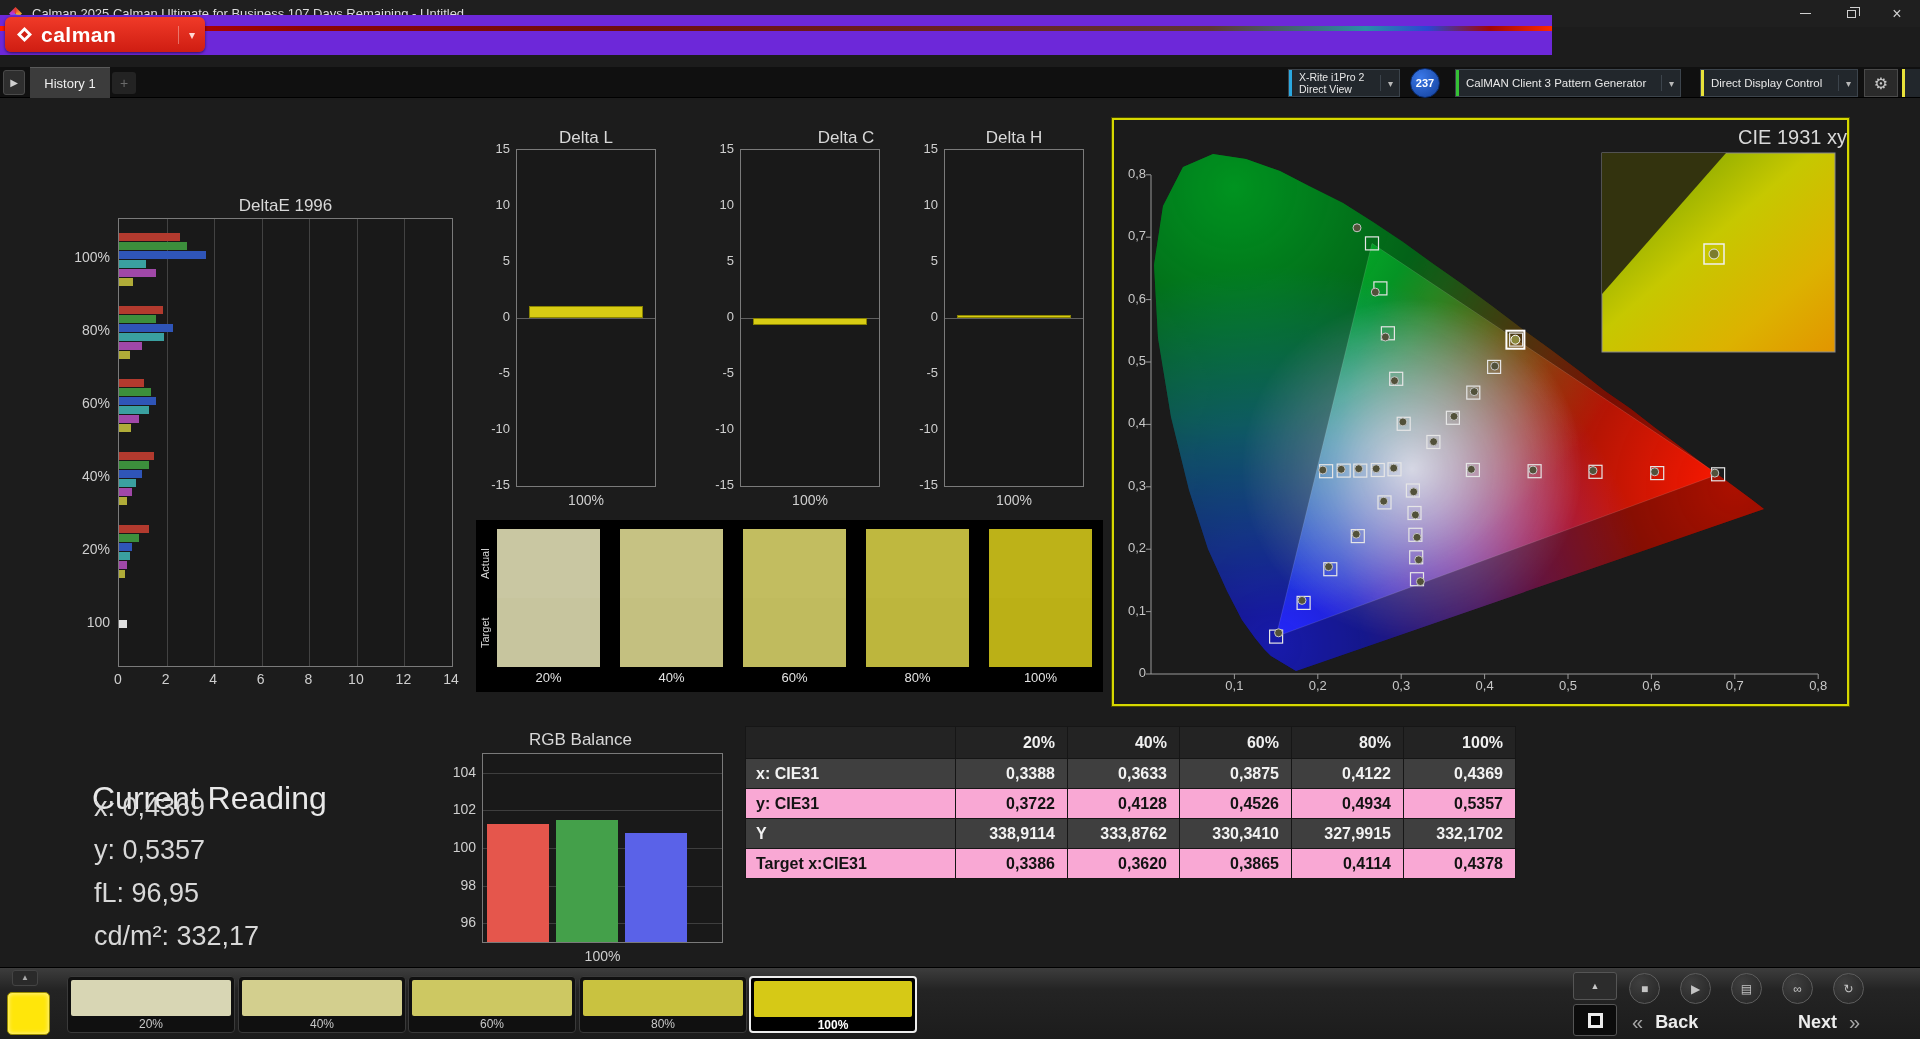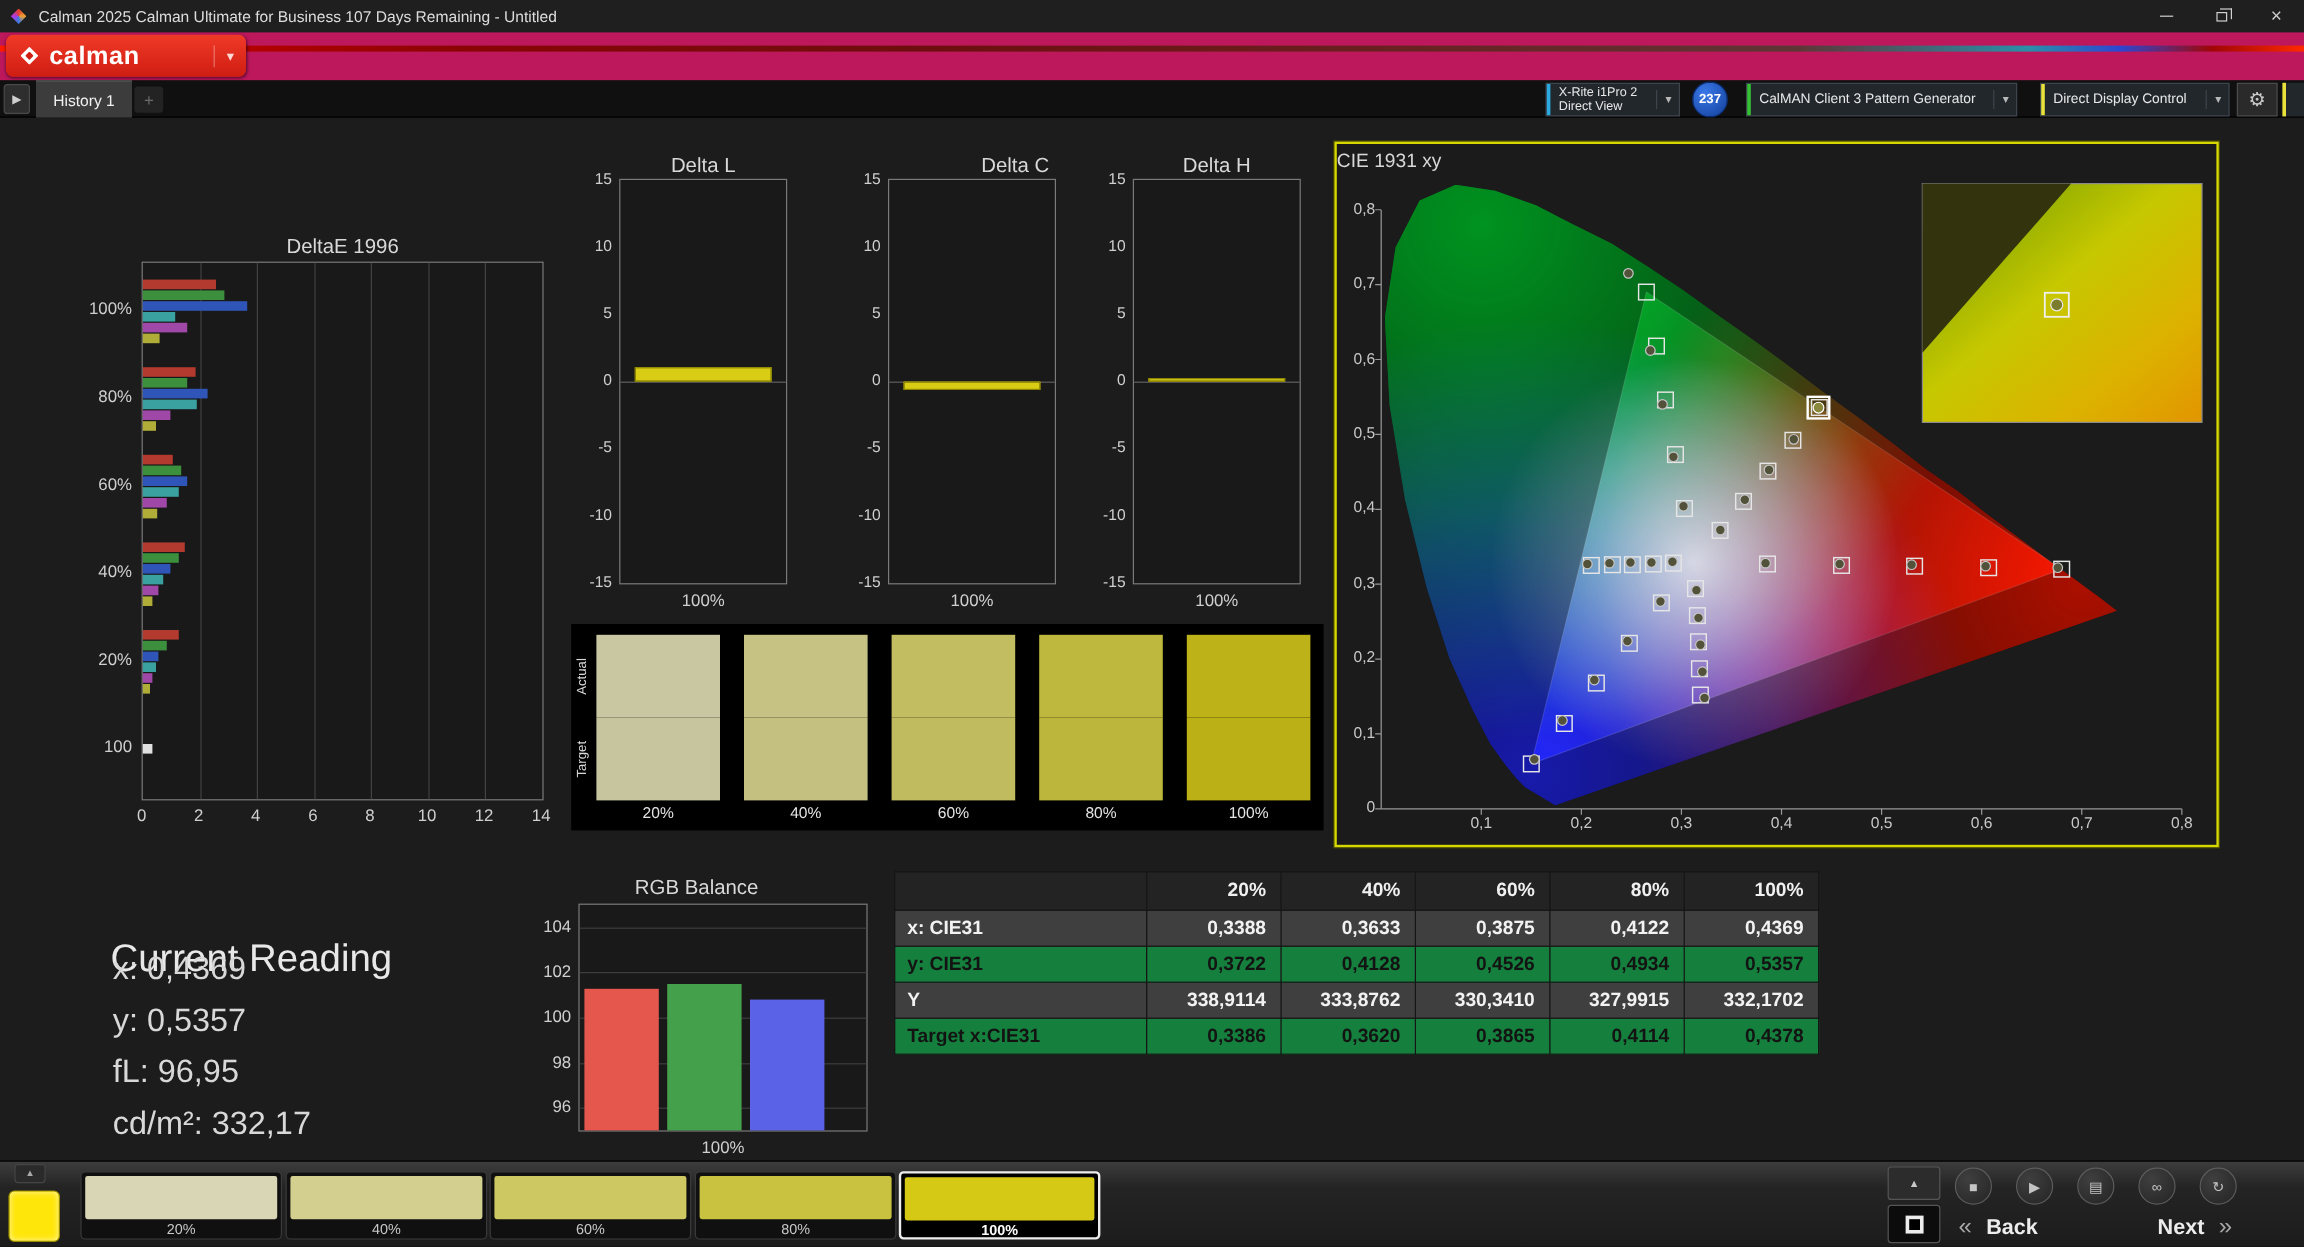--- a/index.html
+++ b/index.html
@@ -11,21 +11,21 @@
   #titlebar{position:absolute;left:0;top:0;width:1920px;height:27px;background:#1f1f1f;display:flex;align-items:center}
   #app-icon{width:13px;height:13px;margin-left:9px;background:conic-gradient(#e43c2e,#f0a030,#3a7ae0,#b03ae0,#e43c2e);clip-path:polygon(50% 0,100% 50%,50% 100%,0 50%)}
   #title-text{margin-left:10px;font-size:13px;color:#dcdcdc;white-space:nowrap}
   #win-btns{margin-left:auto;display:flex;height:100%}
   .win-btn{width:46px;height:100%;display:flex;align-items:center;justify-content:center;color:#d0d0d0;font-size:16px;cursor:default}
   .glyph-min{width:11px;height:1px;background:#d0d0d0}
   .glyph-max{width:9px;height:8px;border:1px solid #d0d0d0;position:relative}
   .glyph-max::before{content:"";position:absolute;left:2px;top:-4px;width:9px;height:8px;border:1px solid #d0d0d0;border-left:none;border-bottom:none}
 
   
-  #logoband{position:absolute;left:0;top:27px;width:1920px;height:40px;background:#be185d}
+  #logoband{position:absolute;left:0;top:15px;width:1552px;height:40px;background:#6d28d9}
   #grad-line{position:absolute;left:0;top:11px;width:100%;height:5px;background:linear-gradient(90deg,#ff1a00 0%,#c80000 6%,#8a0404 20%,#6e0e0e 40%,#6a2020 60%,#5e3535 78%,#2a8ea8 88%,#2c46d2 92%,#a00606 96%,#ff2a00 100%)}
   #calman-logo{position:absolute;left:5px;top:2px;width:200px;height:35px;background:linear-gradient(#f03a28,#cf1d12);border-radius:6px;display:flex;align-items:center;box-shadow:0 1px 3px rgba(0,0,0,.6)}
   #logo-diamond{width:15px;height:15px;margin-left:12px;background:#fff;clip-path:polygon(50% 0,100% 50%,50% 100%,0 50%);position:relative}
   #logo-diamond i{position:absolute;left:4px;top:4px;width:7px;height:7px;background:#cf1d12;clip-path:polygon(50% 0,100% 50%,50% 100%,0 50%)}
   #logo-text{margin-left:9px;color:#fff;font-size:21px;font-weight:bold;letter-spacing:.5px}
   #logo-caret{margin-left:auto;margin-right:10px;color:#ffd9d4;font-size:12px;padding-left:10px;border-left:1px solid rgba(255,255,255,.35);height:18px;display:flex;align-items:center}
 
   
   #tabrow{position:absolute;left:0;top:67px;width:1920px;height:31px;background:#101010;border-bottom:1px solid #000}
   #nav-play{position:absolute;left:3px;top:3px;width:22px;height:25px;background:#2e2e2e;border:1px solid #4a4a4a;border-radius:3px;color:#cfcfcf;font-size:10px;display:flex;align-items:center;justify-content:center}
@@ -61,36 +61,36 @@
 
   
   #patch-panel{position:absolute;left:476px;top:520px;width:627px;height:172px;background:#000}
   #patch-cols{position:absolute;left:0;top:0;width:100%;height:100%}
   .patch{position:absolute;width:103px;height:69px}
   .patch-lab{position:absolute;top:150px;width:103px;text-align:center;font-size:13px;color:#e4e4e4}
   .rot-lab{position:absolute;left:3px;width:15px;height:69px;writing-mode:vertical-rl;transform:rotate(180deg);font-size:11px;color:#d8d8d8;text-align:center}
 
   
   #cie-panel{position:absolute;left:1112px;top:118px;width:737px;height:588px;background:#1b1b1b;border:2px solid #d6d800;box-shadow:0 0 0 1px #4a4a00}
-  #cie-title{position:absolute;left:0;top:6px;width:100%;text-align:left;font-size:16px;color:#d8d8d8}
+  #cie-title{position:absolute;left:0;top:6px;width:100%;text-align:right;font-size:20px;color:#d8d8d8}
   #cie-labels{position:absolute;left:0;top:0;width:100%;height:100%;pointer-events:none}
   .cie-xlab{position:absolute;top:558px;width:32px;text-align:center;font-size:13px;color:#c8c8c8}
   .cie-ylab{position:absolute;left:2px;width:30px;text-align:right;font-size:13px;color:#c8c8c8}
 
   
   #cr-title{position:absolute;left:92px;top:780px;font-size:32px;color:#e8e8e8}
   .cr-line{position:absolute;left:94px;font-size:27px;color:#d8d8d8}
 
   
   #results-table{position:absolute;left:745px;top:726px;width:771px;border-collapse:collapse;font-size:16px;table-layout:fixed}
   #results-table th{height:32px;background:#232323;color:#f0f0f0;text-align:right;padding-right:12px;font-weight:bold;border:1px solid #161616}
   #results-table td{height:30px;text-align:right;padding-right:12px;font-weight:bold;border:1px solid #161616}
   #results-table td.rt-label{text-align:left;padding-left:10px}
   #results-table tr.dark td{background:#3f3f3f;color:#f2f2f2}
-  #results-table tr.light td{background:#15803d;color:#131313}
+  #results-table tr.light td{background:#f9a8d4;color:#131313}
 
   
   #bottombar{position:absolute;left:0;top:967px;width:1920px;height:72px;background:linear-gradient(#3d3d3d,#242424 30%,#1c1c1c);border-top:1px solid #000}
   #collapse-left{position:absolute;left:12px;top:2px;width:26px;height:16px;color:#aaa;font-size:8px;text-align:center;background:#2a2a2a;border:1px solid #444;border-radius:3px;line-height:14px}
   #yellow-btn{position:absolute;left:7px;top:24px;width:43px;height:43px;background:#ffe60a;border:1px solid #9a8c00;border-radius:5px;box-shadow:inset 0 0 5px rgba(255,255,255,.7)}
   #swatch-row{position:absolute;left:0;top:0;width:100%;height:100%}
   .swatch-btn{position:absolute;top:8px;width:168px;height:57px;background:#101010;border:1px solid #3a3a3a;border-radius:4px;padding:3px}
   .swatch-fill{width:100%;height:36px;border-radius:2px}
   .swatch-lab{width:100%;text-align:center;font-size:12px;color:#c8c8c8;margin-top:1px}
   .swatch-btn.selected{border:2px solid #ededed;background:#000}

